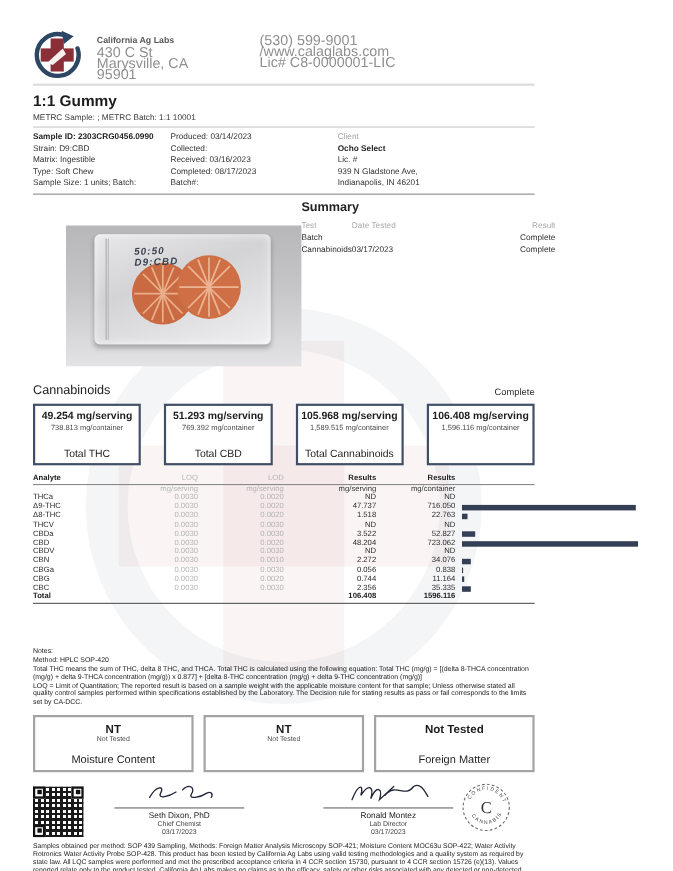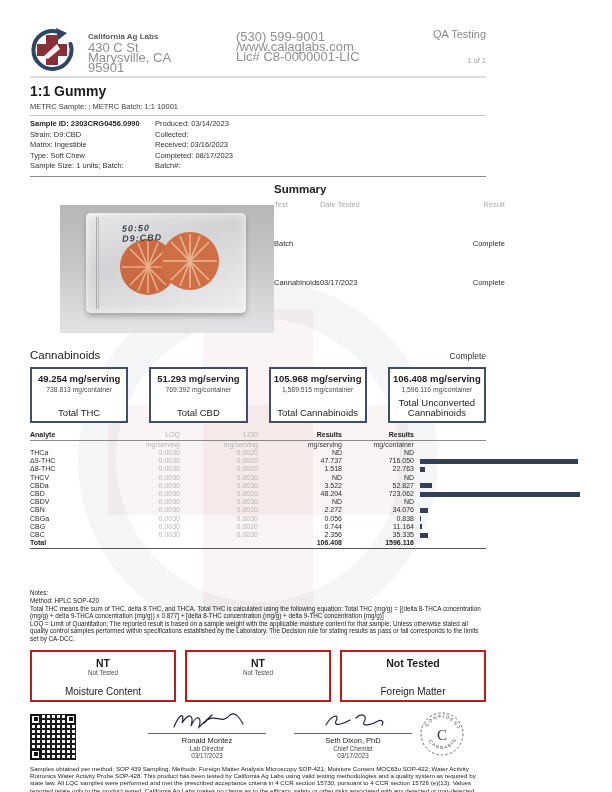--- a/index.html
+++ b/index.html
@@ -36,21 +36,21 @@
 
   
   .photo-summary { display:flex; margin-top:6px; }
   .photo { margin-left:30px; margin-top:22px; width:214px; height:128px; background:linear-gradient(180deg,#b7b7b9 0%,#c6c6c8 45%,#e3e3e5 100%); position:relative; flex:0 0 auto; }
   .bag { position:absolute; left:26px; top:8px; width:160px; height:100px; background:linear-gradient(160deg,#e8e8ea 0%,#d3d3d6 40%,#efeff1 70%,#cncn 100%); background:linear-gradient(160deg,#e8e8ea 0%,#d3d3d6 40%,#efeff1 100%); border-radius:5px; box-shadow:0 3px 5px rgba(0,0,0,0.25), inset 0 0 8px rgba(255,255,255,0.7); }
   .bag-zip { position:absolute; left:10px; top:4px; bottom:4px; width:3px; border-left:1px solid #aaa; border-right:1px solid #bbb; }
   .gummies { position:absolute; left:28px; top:14px; }
   .handwriting { position:absolute; left:36px; top:10px; font-size:9px; font-weight:bold; font-style:italic; color:#39404f; transform:rotate(-2deg); letter-spacing:1px; line-height:10px; }
   .summary { margin-left:auto; width:276px; }
   .summary h2 { font-size:11.5px; font-weight:bold; color:#222; }
-  .sum-head, .sum-row { display:grid; grid-template-columns:1fr 105px 80px; font-size:7.5px; line-height:11px;margin-top:28px; }
+  .sum-head, .sum-row { display:grid; grid-template-columns:1fr 105px 80px; font-size:7.5px; line-height:11px; }
   .sum-head { color:#a9a9a9; margin-top:4px; }
   .sum-col-r { text-align:right; }
   .sum-row { color:#2e2e2e; }
 
   
   .cann-head { display:flex; justify-content:space-between; align-items:flex-end; margin-top:16px; }
   .cann-head h2 { font-size:11.5px; font-weight:normal; color:#222; }
   .cann-status { font-size:8.5px; color:#2e2e2e; }
   .stat-boxes { display:flex; gap:21px; margin-top:6px; }
   .sbox { flex:1; border:2px solid #414f66; background:#fff; min-height:56px; padding:4px 3px 3px 3px; text-align:center; display:flex; flex-direction:column; }
@@ -70,21 +70,21 @@
   .c-res, .c-con { color:#2a2a2a; }
   .c-bar { padding-left:6px; }
   .bar { height:5px; background:#333f54; }
   .atotal { font-weight:bold; color:#1a1a1a; border-bottom:1.5px solid #555; padding-bottom:1px; }
 
   
   .notes { margin-top:40px; font-size:6.3px; line-height:7.6px; color:#222; }
 
   
   .nt-boxes { display:flex; gap:9px; margin-top:7px; }
-  .nbox { flex:1; border:2px solid #b91c1c; min-height:52px; padding:3px; text-align:center; display:flex; flex-direction:column; }
+  .nbox { flex:1; border:2px solid #a3a3a3; min-height:52px; padding:3px; text-align:center; display:flex; flex-direction:column; }
   .nbox .val { font-size:10.5px; font-weight:bold; color:#1d1d1d; margin-top:2px; }
   .nbox .sub { font-size:6.3px; color:#4a4a4a; }
   .nbox .lbl { font-size:10px; color:#1d1d1d; margin-top:auto; padding-top:2px; }
 
   
   .sig-row { display:flex; align-items:flex-end; margin-top:8px; }
   .qr { width:46px; height:46px; position:relative; flex:0 0 auto;
         background:
           repeating-linear-gradient(0deg,#1a1a1a 0 2px,transparent 2px 5px),
           repeating-linear-gradient(90deg,#1a1a1a 0 2px,#fff 2px 5px);
@@ -130,44 +130,47 @@
           <div class="lab-name">California Ag Labs</div>
           <div class="lab-line">430 C St</div>
           <div class="lab-line">Marysville, CA 95901</div>
         </div>
         <div class="contact-block">
           <div class="lab-line">(530) 599-9001</div>
           <div class="lab-line">/www.calaglabs.com</div>
           <div class="lab-line">Lic# C8-0000001-LIC</div>
         </div>
       </div>
-      <div class="hdr-right">
-        <div class="qa">QA Testing</div>
-        <div class="page-num">1 of 1</div>
-      </div>
     </header>
     <div class="hdr-rule"></div>
 
     <h1 class="title">1:1 Gummy</h1>
     <div class="metrc">METRC Sample: ; METRC Batch: 1:1 10001</div>
 
     <div class="info-grid">
       <div class="info-col">
         <div class="info-line bold">Sample ID: 2303CRG0456.0990</div>
         <div class="info-line">Strain: D9:CBD</div>
         <div class="info-line">Matrix: Ingestible</div>
         <div class="info-line">Type: Soft Chew</div>
         <div class="info-line">Sample Size: 1 units; Batch:</div>
       </div>
       <div class="info-col">
         <div class="info-line">Produced: 03/14/2023</div>
         <div class="info-line">Collected:</div>
         <div class="info-line">Received: 03/16/2023</div>
         <div class="info-line">Completed: 08/17/2023</div>
         <div class="info-line">Batch#:</div>
+      </div>
+      <div class="info-col">
+        <div class="info-line gray">Client</div>
+        <div class="info-line bold">Ocho Select</div>
+        <div class="info-line">Lic. #</div>
+        <div class="info-line">939 N Gladstone Ave,</div>
+        <div class="info-line">Indianapolis, IN 46201</div>
       </div>
     </div>
 
     <div class="photo-summary">
       <div class="photo">
         <div class="bag">
           <div class="bag-zip"></div>
           <div class="gummies">
             <svg width="110" height="72" viewBox="0 0 110 72">
               <g>
@@ -238,21 +241,20 @@
         <div class="lbl">Total CBD</div>
       </div>
       <div class="sbox">
         <div class="val">105.968 mg/serving</div>
         <div class="per">1,589.515 mg/container</div>
         <div class="lbl">Total Cannabinoids</div>
       </div>
       <div class="sbox">
         <div class="val">106.408 mg/serving</div>
         <div class="per">1,596.116 mg/container</div>
-        <div class="lbl">Total Unconverted Cannabinoids</div>
       </div>
     </div>
 
     <div class="atable">
       <div class="arow ahead">
         <div>Analyte</div>
         <div class="num gray">LOQ</div>
         <div class="num gray">LOD</div>
         <div class="num">Results</div>
         <div class="num">Results</div>
@@ -406,37 +408,37 @@
       </div>
     </div>
 
     <div class="sig-row">
       <div class="qr">
         <div class="qr-eye tl"></div>
         <div class="qr-eye tr"></div>
         <div class="qr-eye bl"></div>
       </div>
 
+      <div class="sig-block second">
+        <svg width="70" height="22" viewBox="0 0 70 22">
+          <path d="M8 15 C 14 4, 22 4, 18 11 C 15 17, 26 14, 32 10 M 38 8 C 44 2, 50 6, 46 12 C 43 17, 54 15, 60 11 C 64 9, 66 12, 64 15" stroke="#23253a" fill="none" stroke-width="1.2" stroke-linecap="round"></path>
+        </svg>
+        <div class="sig-line"></div>
+        <div class="sig-name">Seth Dixon, PhD</div>
+        <div class="sig-role">Chief Chemist</div>
+        <div class="sig-date">03/17/2023</div>
+      </div>
+
       <div class="sig-block">
         <svg width="78" height="22" viewBox="0 0 78 22">
           <path d="M6 17 C 12 2, 17 3, 14 13 C 22 1, 26 6, 23 16 C 29 3, 34 7, 31 17 L 44 5 M 36 13 C 46 1, 54 16, 62 5 C 68 1, 72 9, 75 14" stroke="#23253a" fill="none" stroke-width="1.2" stroke-linecap="round"></path>
         </svg>
         <div class="sig-line"></div>
         <div class="sig-name">Ronald Montez</div>
         <div class="sig-role">Lab Director</div>
-        <div class="sig-date">03/17/2023</div>
-      </div>
-
-      <div class="sig-block second">
-        <svg width="70" height="22" viewBox="0 0 70 22">
-          <path d="M8 15 C 14 4, 22 4, 18 11 C 15 17, 26 14, 32 10 M 38 8 C 44 2, 50 6, 46 12 C 43 17, 54 15, 60 11 C 64 9, 66 12, 64 15" stroke="#23253a" fill="none" stroke-width="1.2" stroke-linecap="round"></path>
-        </svg>
-        <div class="sig-line"></div>
-        <div class="sig-name">Seth Dixon, PhD</div>
-        <div class="sig-role">Chief Chemist</div>
         <div class="sig-date">03/17/2023</div>
       </div>
 
 
       <div class="seal">
         <svg width="44" height="44" viewBox="0 0 44 44">
           <defs>
             <path id="arcT" d="M 6,22 A 16,16 0 0 1 38,22"></path>
             <path id="arcB" d="M 7,22 A 15,15 0 0 0 37,22"></path>
           </defs>

